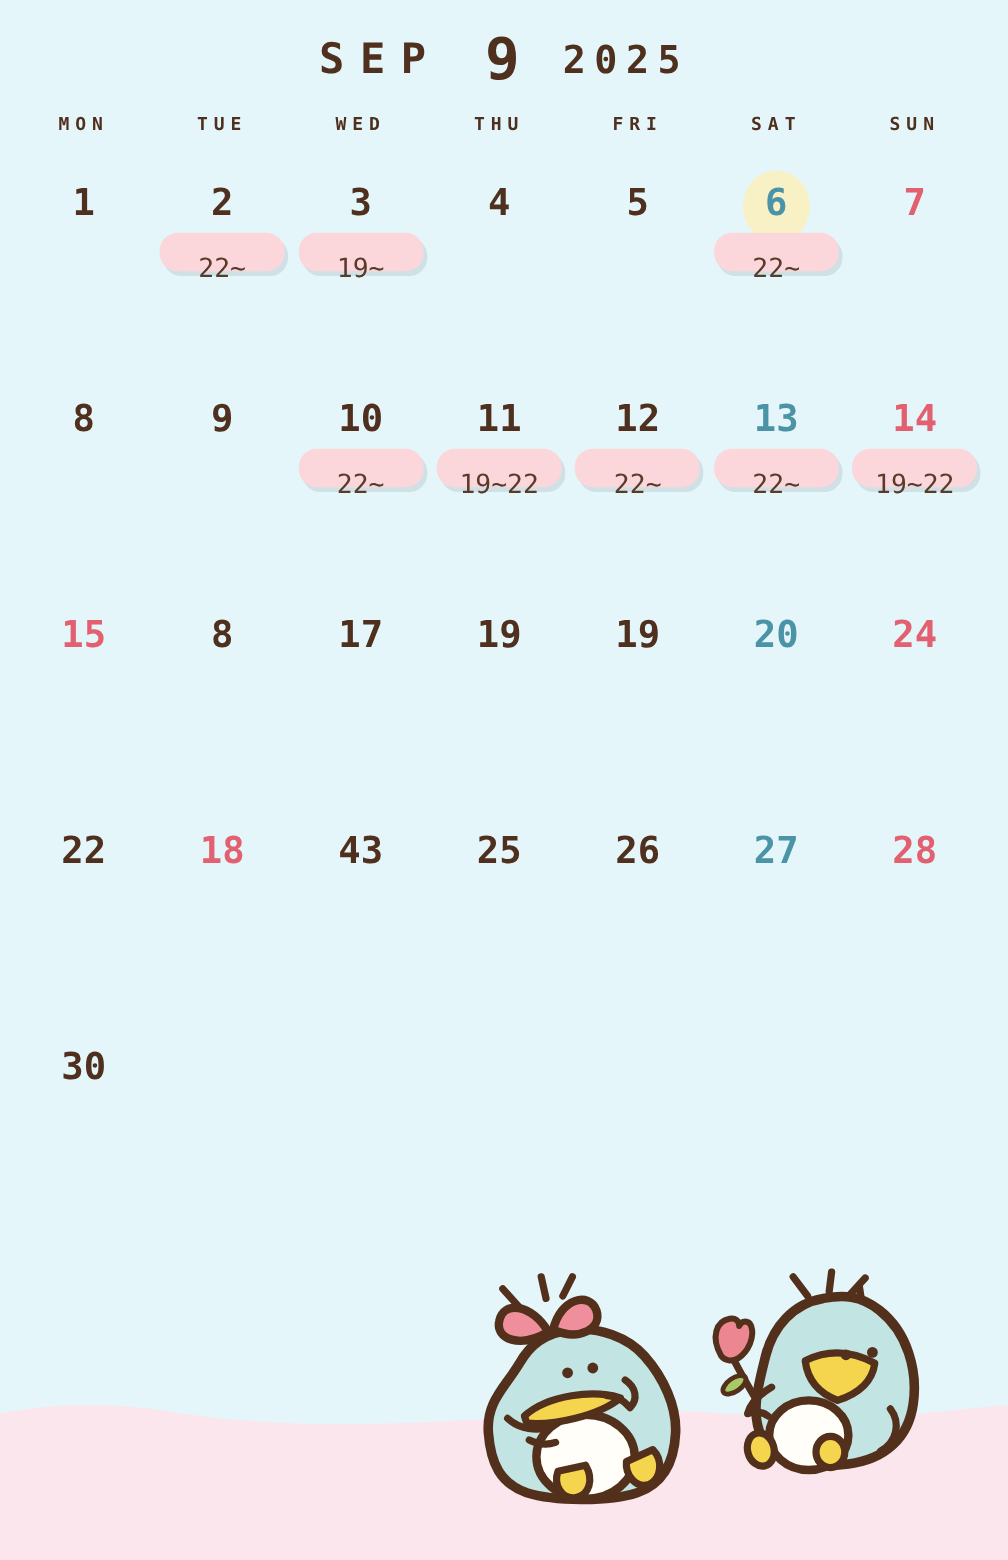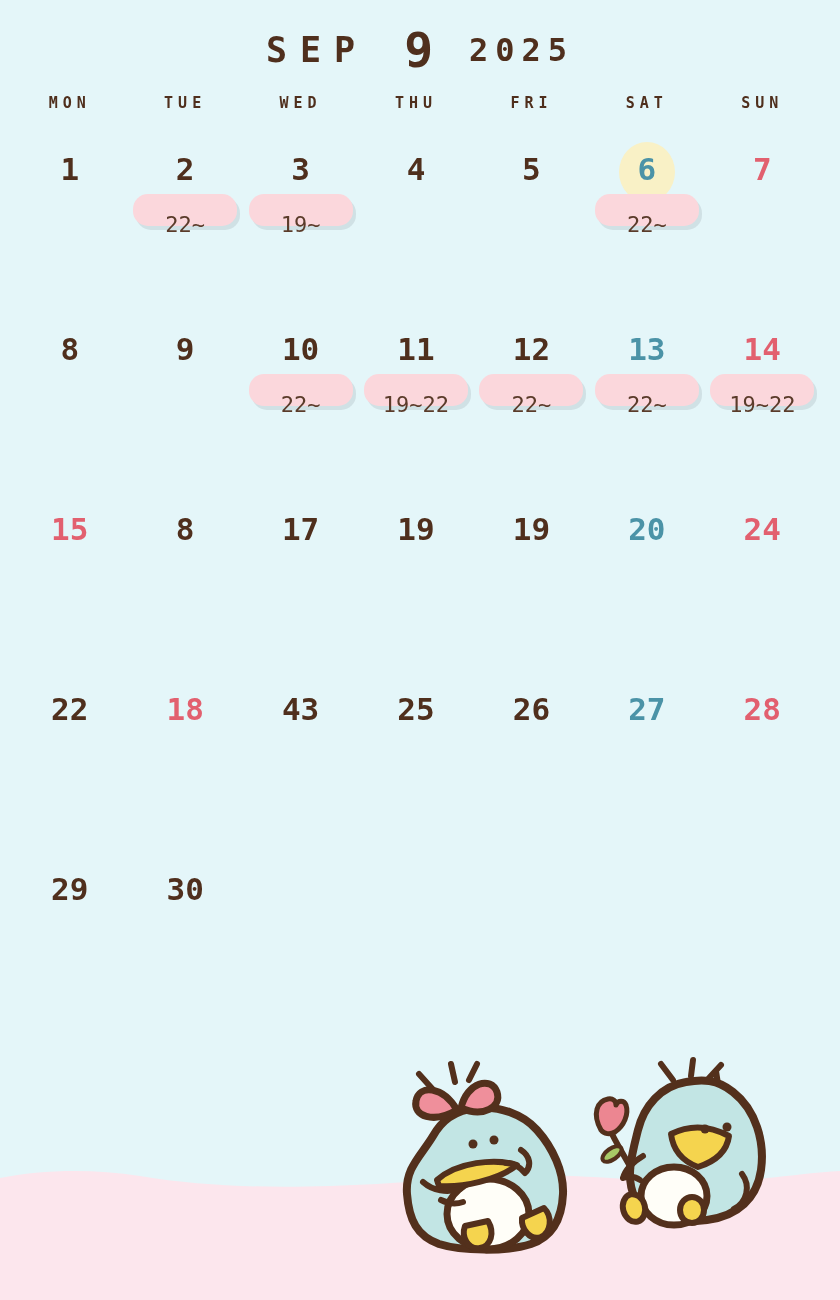--- a/index.html
+++ b/index.html
@@ -139,23 +139,20 @@
         </div>
         <div class="cell">
           <span class="date c-teal">27</span>
         </div>
         <div class="cell">
           <span class="date c-red">28</span>
         </div>
       </div>
       <div class="week grid7">
         <div class="cell">
-          <span class="date c-brown">29</span>
-        </div>
-        <div class="cell">
           <span class="date c-brown">30</span>
         </div>
         <div class="cell"></div>
         <div class="cell"></div>
         <div class="cell"></div>
         <div class="cell"></div>
         <div class="cell"></div>
       </div>
     </div>
 

